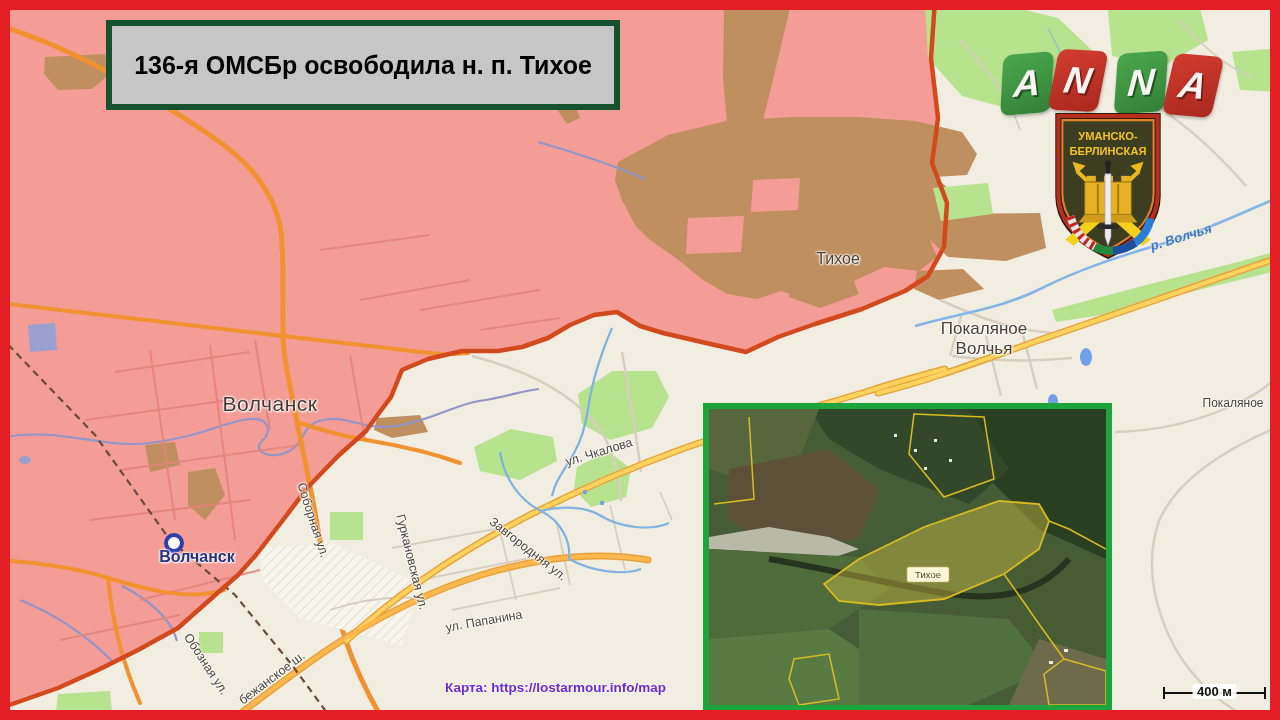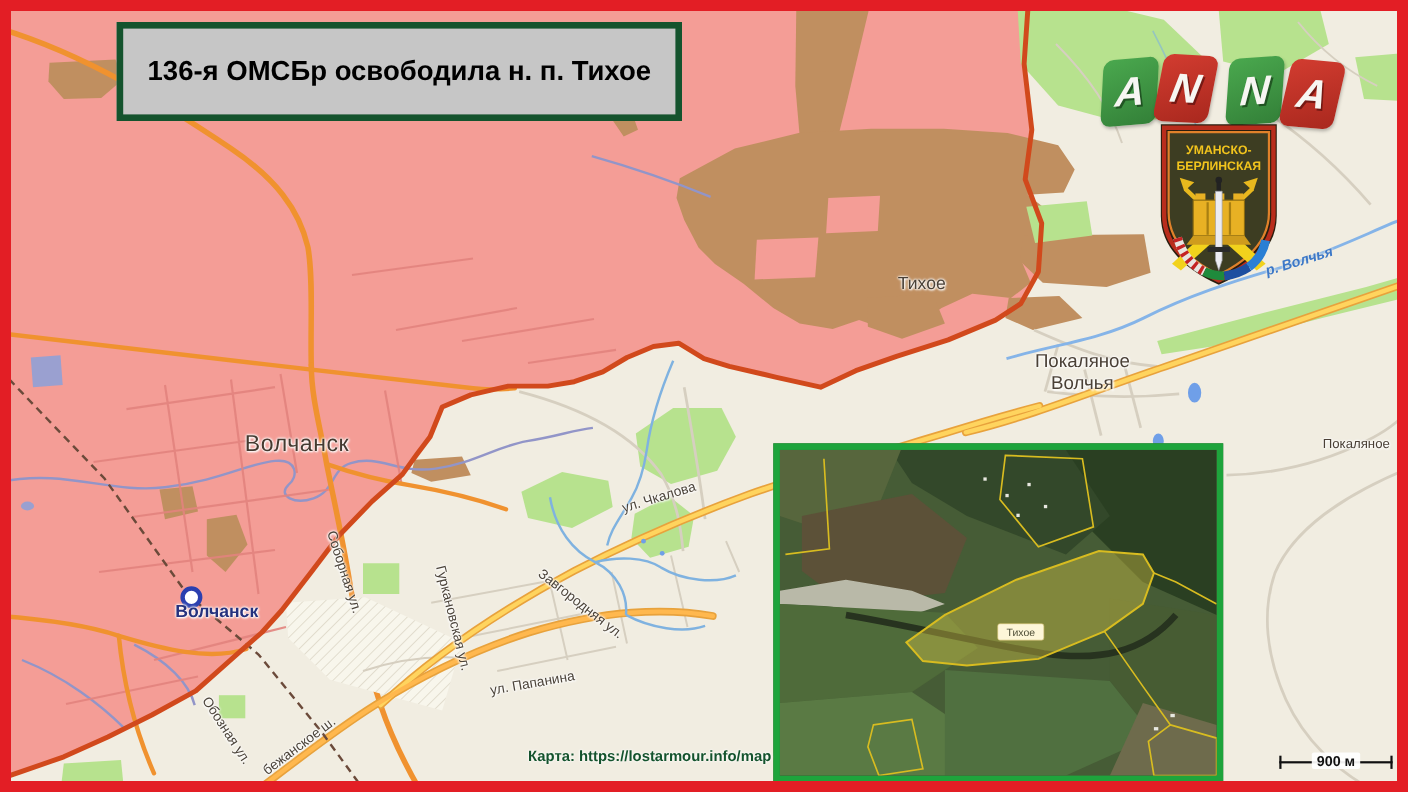--- a/index.html
+++ b/index.html
@@ -46,21 +46,21 @@
   #tile1{left:2px;top:7px;transform:skewX(-8deg) rotate(-5deg);}
   #tile2{left:53px;top:4px;transform:skewX(-8deg) rotate(3deg);}
   #tile3{left:116px;top:6px;transform:skewX(-8deg) rotate(-4deg);}
   #tile4{left:168px;top:9px;transform:skewX(-8deg) rotate(5deg);}
   
   .emblem{position:absolute;left:1052px;top:111px;z-index:20;}
   
   .inset{position:absolute;left:703px;top:403px;width:409px;height:308px;box-sizing:border-box;
          border:6px solid #1ea43c;z-index:15;background:#465c36;}
   
-  .credit{position:absolute;left:480px;top:680px;z-index:16;font-size:13.5px;font-weight:700;color:#14532d;
+  .credit{position:absolute;left:445px;top:680px;z-index:16;font-size:13.5px;font-weight:700;color:#6d28d9;
           text-shadow:0 0 2px #fff,0 0 3px #fff;}
   
   .scalebar{position:absolute;left:1163px;top:686px;width:103px;height:14px;z-index:16;}
   .sb-line{position:absolute;left:0;right:0;top:6px;height:2px;background:#111;}
   .sb-tick{position:absolute;top:1px;width:2px;height:12px;background:#111;}
   .sb-tick.l{left:0;} .sb-tick.r{right:0;}
   .sb-label{position:absolute;top:-2px;left:50%;transform:translateX(-50%);
             background:rgba(255,255,255,.92);padding:0 5px;font-size:13px;font-weight:700;color:#111;
             border-radius:2px;}
 </style>
@@ -299,17 +299,17 @@
       </g>
     </svg>
   </div>
 
   <div class="credit">Карта: https://lostarmour.info/map</div>
 
   <div class="scalebar">
     <div class="sb-line"></div>
     <div class="sb-tick l"></div>
     <div class="sb-tick r"></div>
-    <div class="sb-label">900 м</div>
+    <div class="sb-label">400 м</div>
   </div>
 
   <div class="frame"></div>
 </div>
 
 </body></html>

